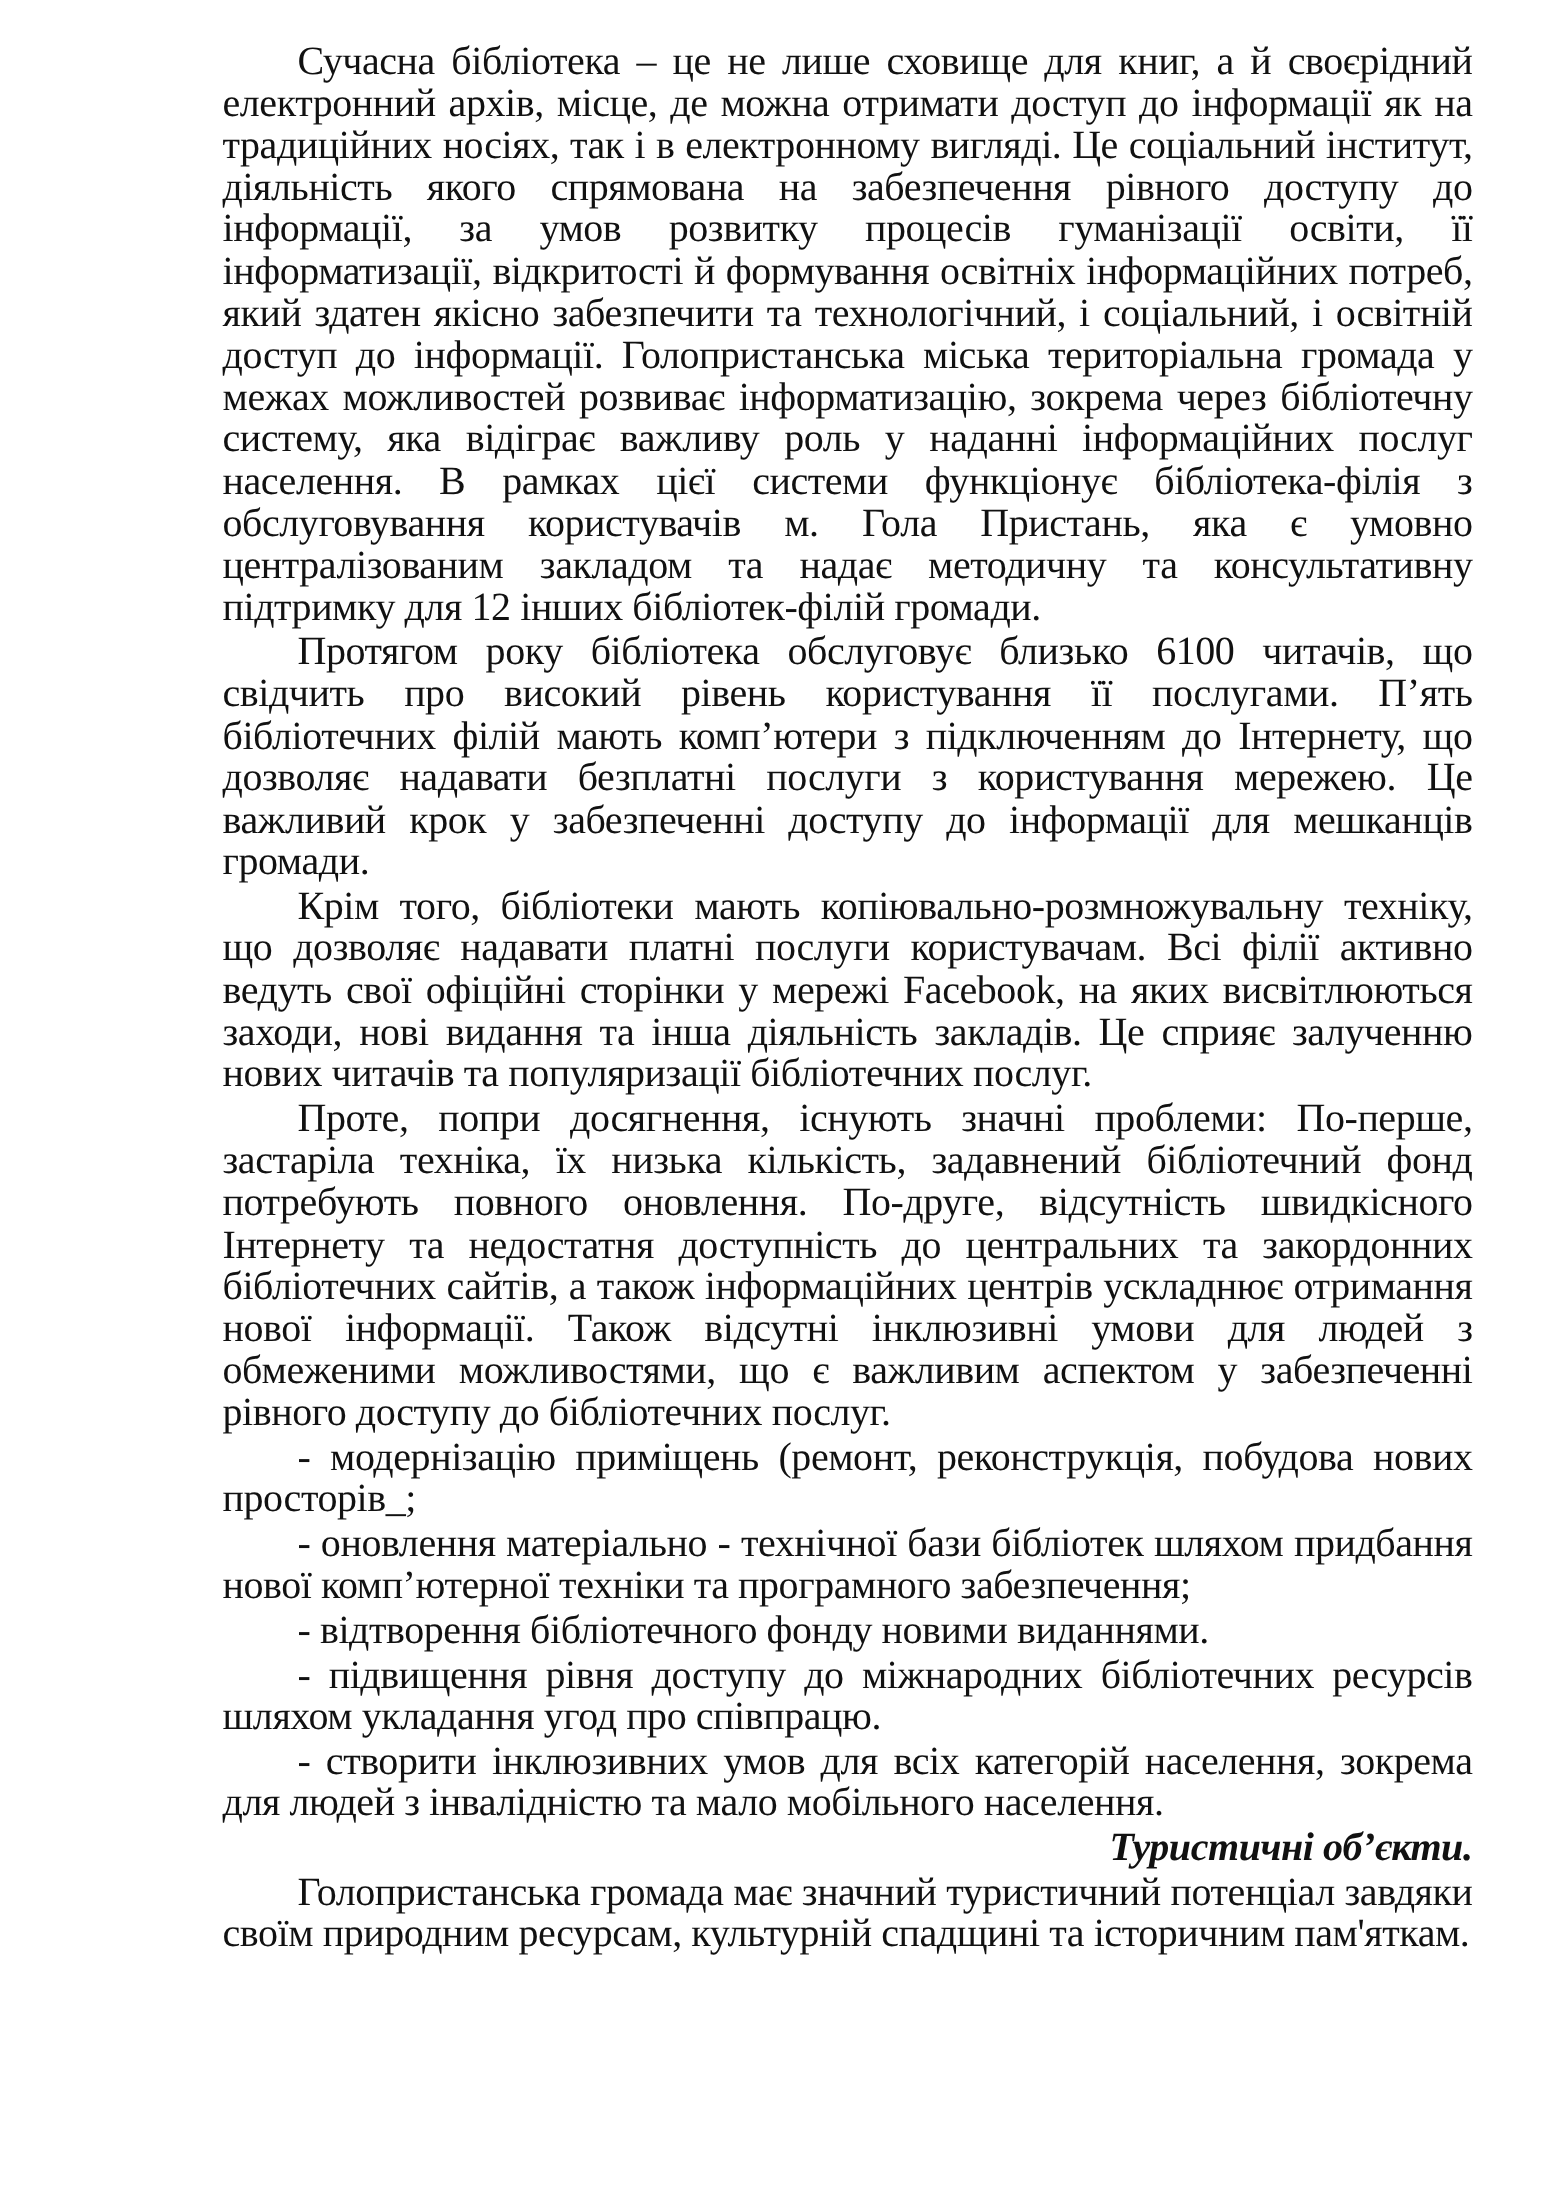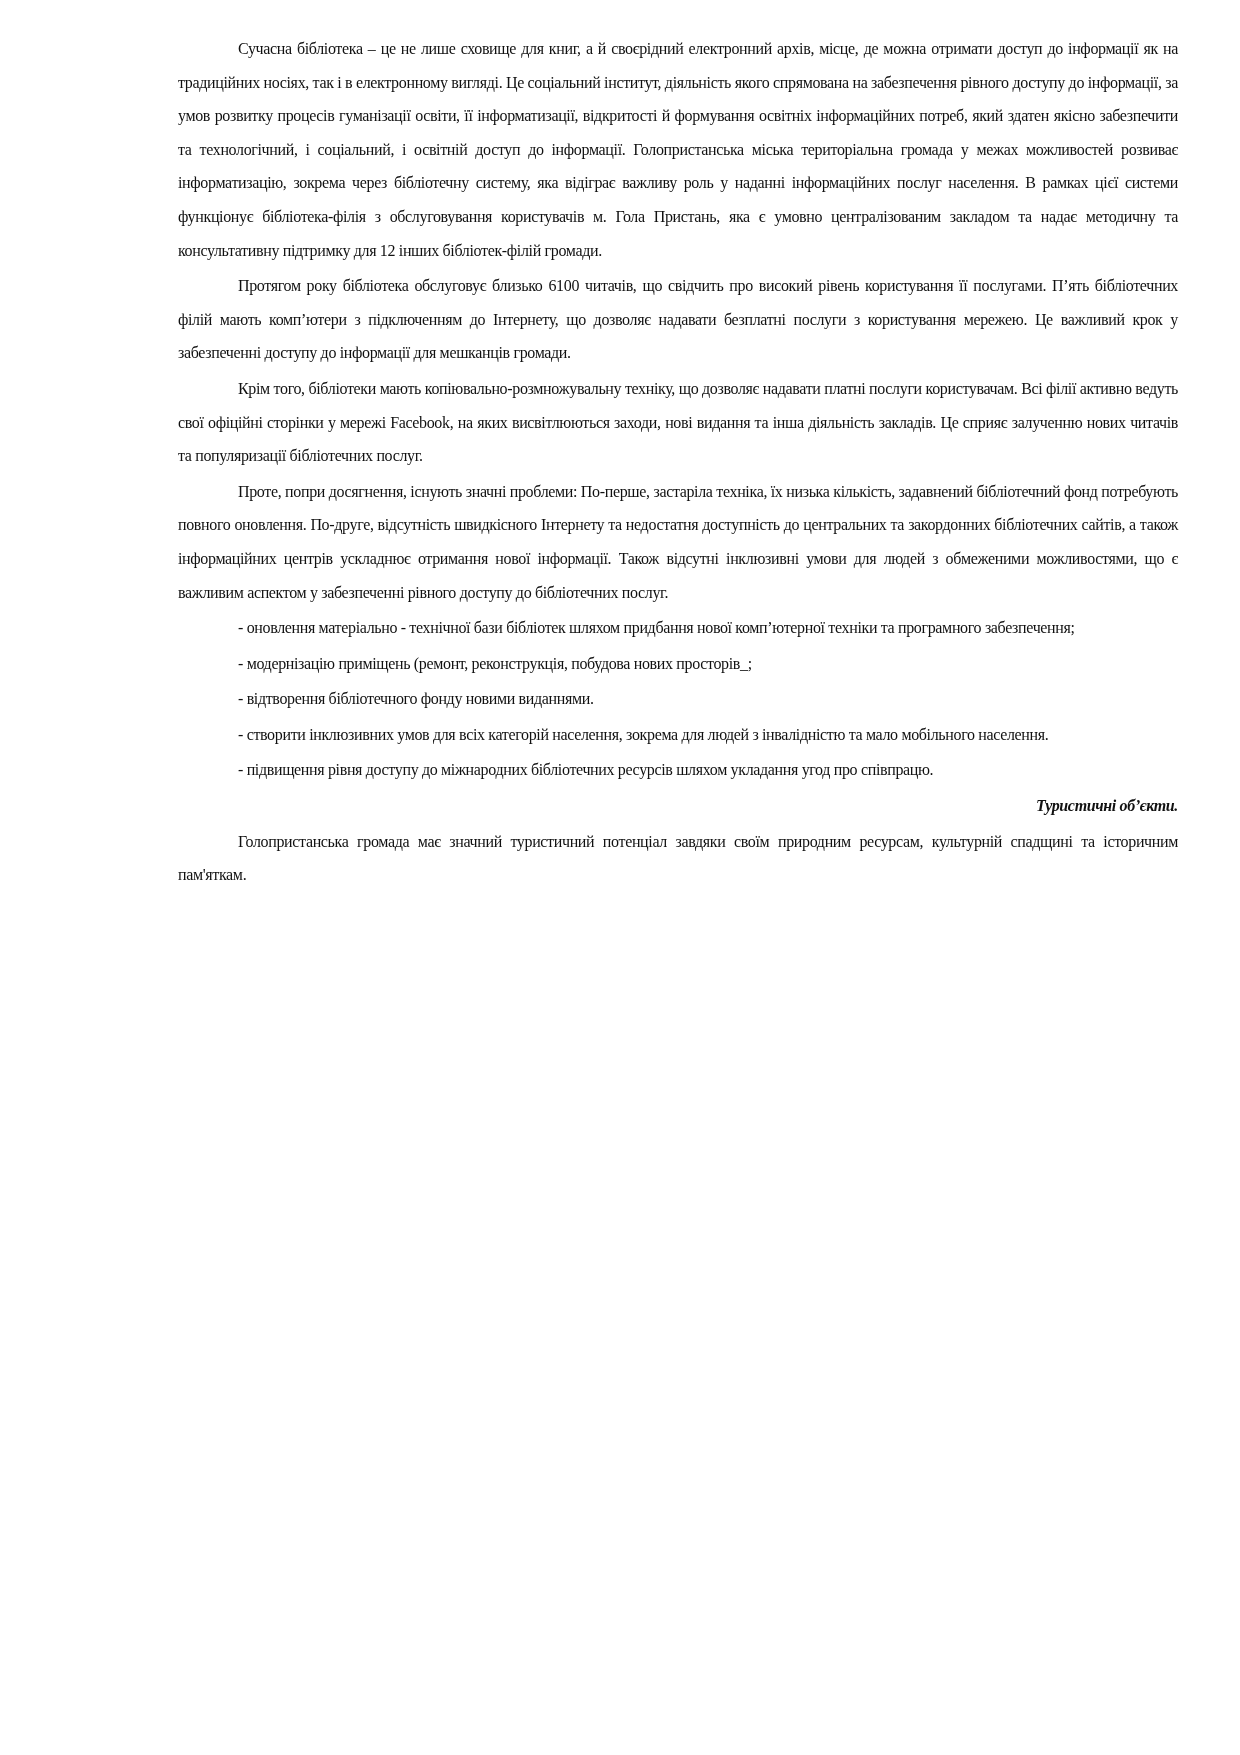--- a/index.html
+++ b/index.html
@@ -16,21 +16,21 @@
       color: #111111;
     }
     .page {
       position: absolute;
       left: 178px;
       top: 32px;
       width: 1000px;
     }
     p {
       margin: 0;
-      font-size: 16px;
+      font-size: 32px;
       line-height: 33.6px;
       text-align: justify;
       text-indent: 60px;
       letter-spacing: -0.35px;
       word-spacing: 0px;
     }
     p.list-item {
       text-indent: 60px;
     }
     p.gap-before {
@@ -53,22 +53,22 @@
 </head>
 <body>
 
 <div class="page">
   <p>Сучасна бібліотека – це не лише сховище для книг, а й своєрідний електронний архів, місце, де можна отримати доступ до інформації як на традиційних носіях, так і в електронному вигляді. Це соціальний інститут, діяльність якого спрямована на забезпечення рівного доступу до інформації, за умов розвитку процесів гуманізації освіти, її інформатизації, відкритості й формування освітніх інформаційних потреб, який здатен якісно забезпечити та технологічний, і соціальний, і освітній доступ до інформації. Голопристанська міська територіальна громада у межах можливостей розвиває інформатизацію, зокрема через бібліотечну систему, яка відіграє важливу роль у наданні інформаційних послуг населення. В рамках цієї системи функціонує бібліотека-філія з обслуговування користувачів м. Гола Пристань, яка є умовно централізованим закладом та надає методичну та консультативну підтримку для 12 інших бібліотек-філій громади.</p>
   <p class="gap-before">Протягом року бібліотека обслуговує близько 6100 читачів, що свідчить про високий рівень користування її послугами. П’ять бібліотечних філій мають комп’ютери з підключенням до Інтернету, що дозволяє надавати безплатні послуги з користування мережею. Це важливий крок у забезпеченні доступу до інформації для мешканців громади.</p>
   <p class="gap-before">Крім того, бібліотеки мають копіювально-розмножувальну техніку, що дозволяє надавати платні послуги користувачам. Всі філії активно ведуть свої офіційні сторінки у мережі Facebook, на яких висвітлюються заходи, нові видання та інша діяльність закладів. Це сприяє залученню нових читачів та популяризації бібліотечних послуг.</p>
   <p class="gap-before">Проте, попри досягнення, існують значні проблеми: По-перше, застаріла техніка, їх низька кількість,  задавнений бібліотечний фонд потребують повного оновлення. По-друге, відсутність швидкісного Інтернету та  недостатня доступність до центральних та закордонних бібліотечних сайтів, а також інформаційних центрів ускладнює отримання нової інформації. Також відсутні інклюзивні умови для людей з обмеженими можливостями, що є важливим аспектом у забезпеченні рівного доступу до бібліотечних послуг.</p>
 
   <div>
+    <p class="list-item gap-before">- модернізацію приміщень (ремонт,  реконструкція, побудова нових просторів_;</p>
     <p class="list-item gap-before">- оновлення матеріально - технічної бази бібліотек шляхом придбання нової комп’ютерної техніки та програмного забезпечення;</p>
-    <p class="list-item gap-before">- модернізацію приміщень (ремонт,  реконструкція, побудова нових просторів_;</p>
     <p class="list-item gap-before">- відтворення бібліотечного фонду новими виданнями.</p>
+    <p class="list-item gap-before">- підвищення рівня доступу до міжнародних бібліотечних ресурсів шляхом укладання угод про співпрацю.</p>
     <p class="list-item gap-before">- створити інклюзивних  умов для всіх категорій населення, зокрема для людей з інвалідністю та мало мобільного населення.</p>
-    <p class="list-item gap-before">- підвищення рівня доступу до міжнародних бібліотечних ресурсів шляхом укладання угод про співпрацю.</p>
   </div>
 
   <p class="heading gap-before">Туристичні об’єкти.</p>
   <p class="tourism-intro gap-before">Голопристанська громада має значний туристичний потенціал завдяки своїм природним ресурсам, культурній спадщині та історичним пам'яткам.</p>
 </div>
 
 </body></html>

